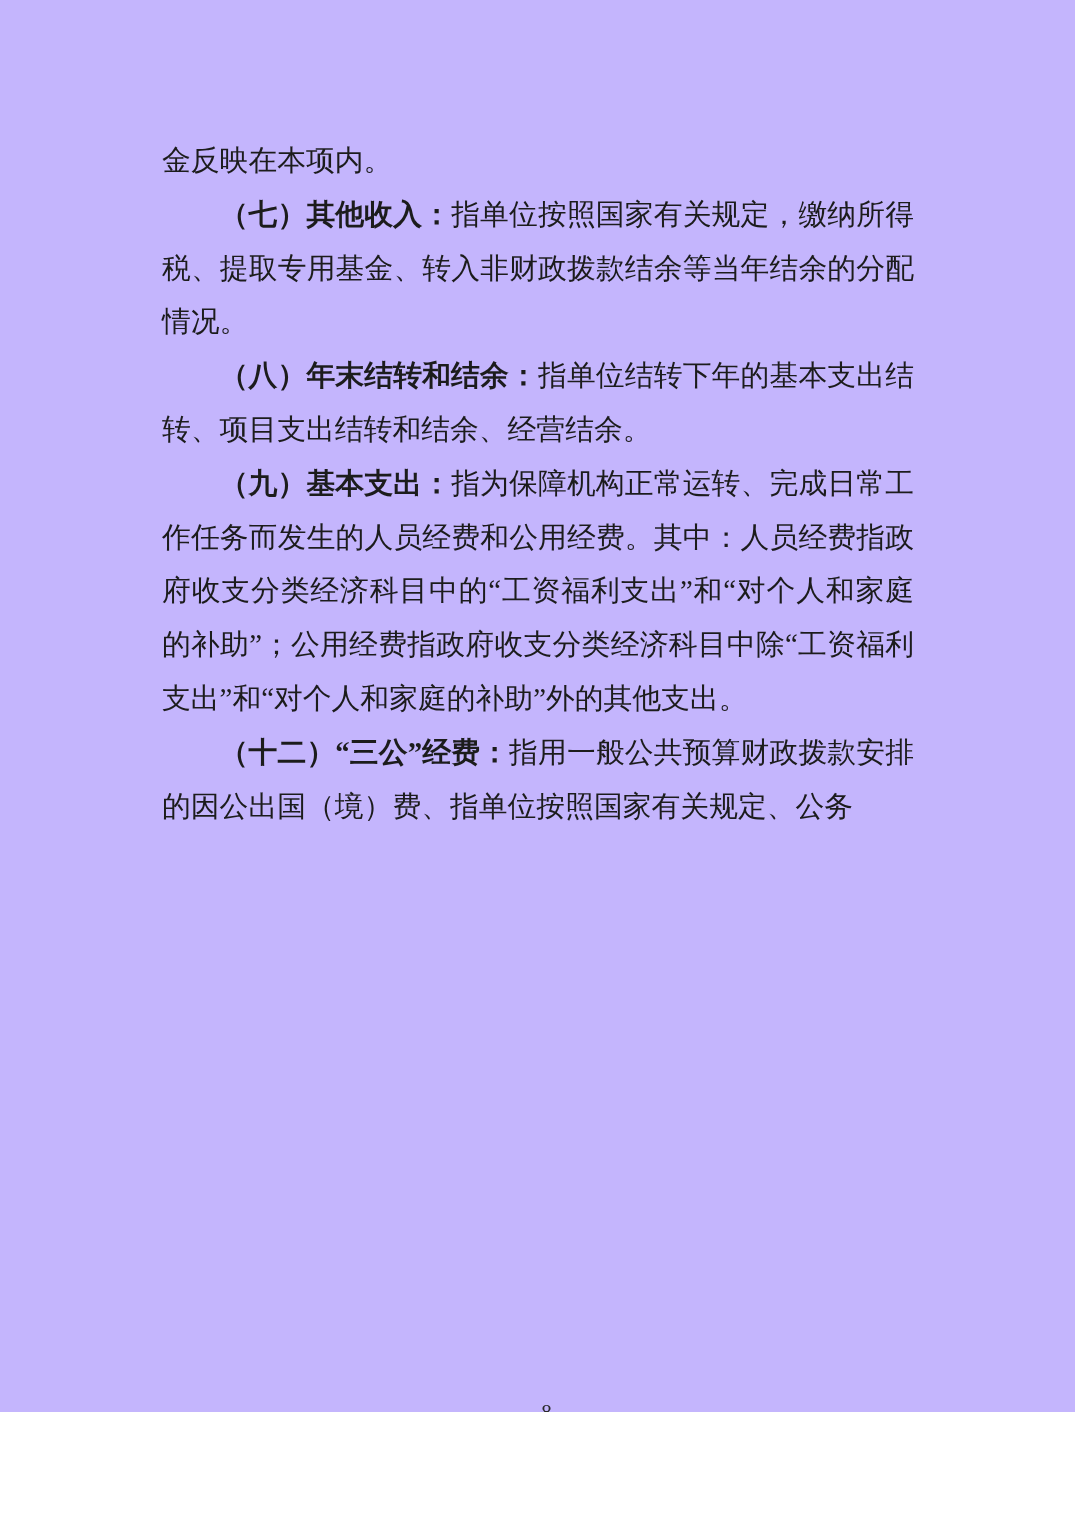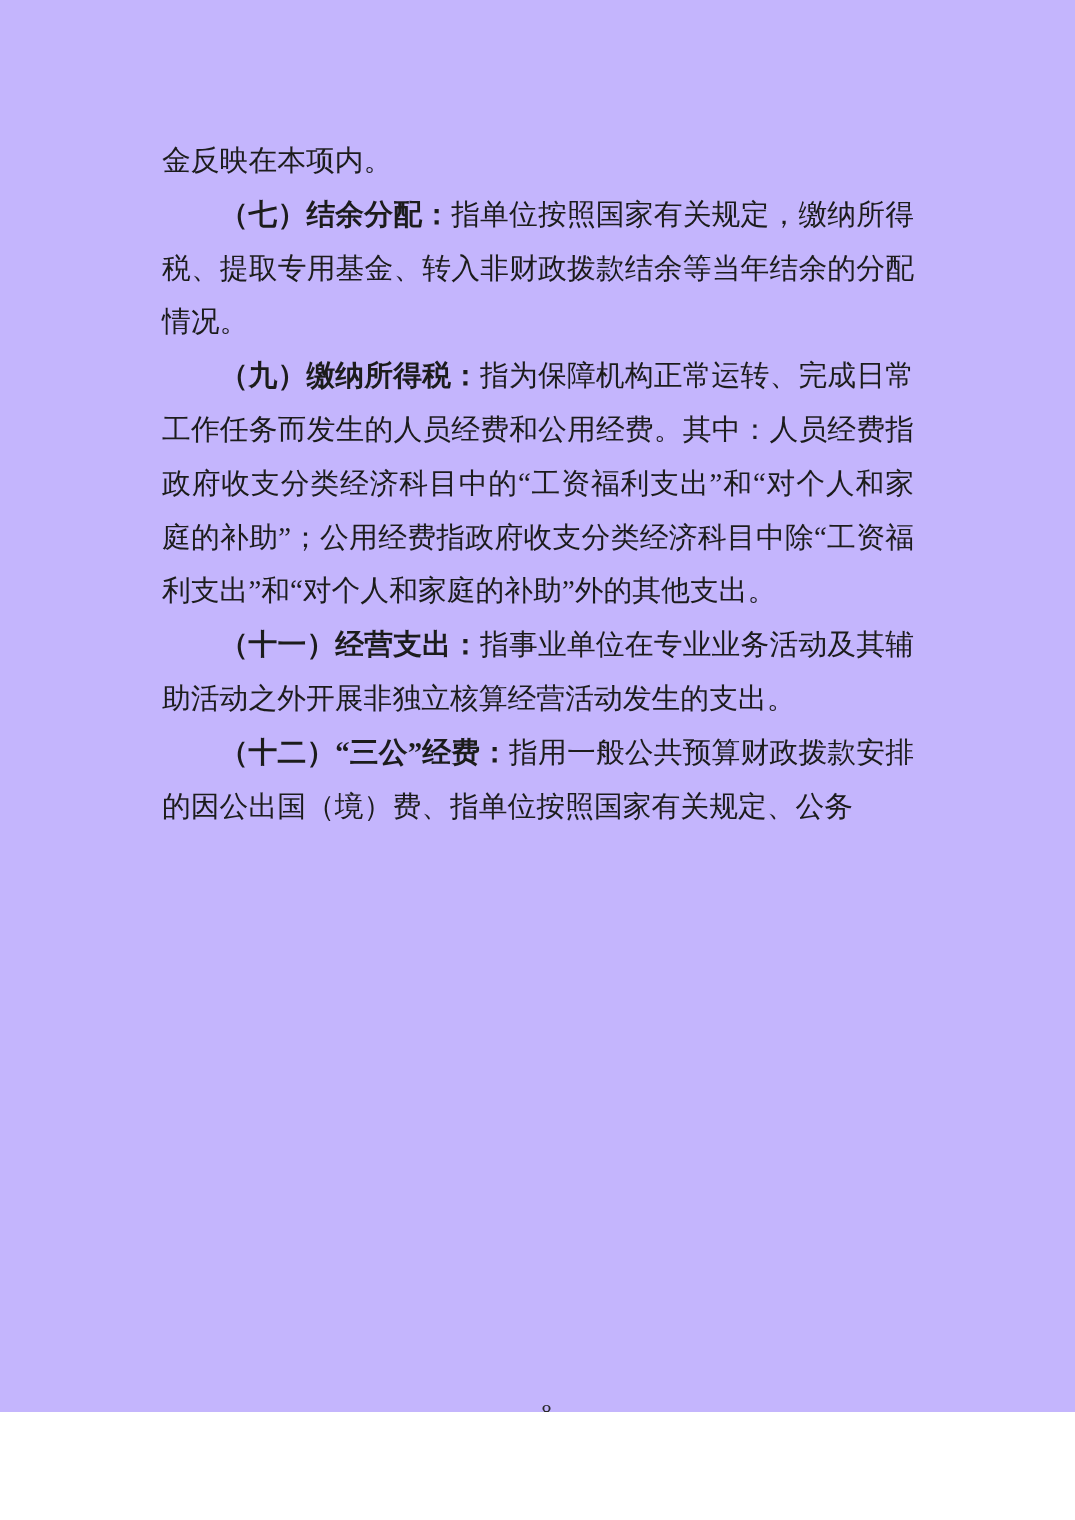--- a/index.html
+++ b/index.html
@@ -57,27 +57,27 @@
 <body>
 
 <div class="page">
 
   <div class="doc-content">
 
     <p class="para continuation"><span class="lead"></span><span>金反映在本项内。</span></p>
 
 
 
-    <p class="para"><span class="lead">（七）结余分配：</span><span>指单位按照国家有关规定，缴纳所得税、提取专用基金、转入非财政拨款结余等当年结余的分配情况。</span></p>
+    <p class="para"><span class="lead">（七）其他收入：</span><span>指单位按照国家有关规定，缴纳所得税、提取专用基金、转入非财政拨款结余等当年结余的分配情况。</span></p>
+
+    <p class="para"><span class="lead">（八）年末结转和结余：</span><span>指单位结转下年的基本支出结转、项目支出结转和结余、经营结余。</span></p>
+
+    <p class="para"><span class="lead">（九）基本支出：</span><span>指为保障机构正常运转、完成日常工作任务而发生的人员经费和公用经费。其中：人员经费指政府收支分类经济科目中的“工资福利支出”和“对个人和家庭的补助”；公用经费指政府收支分类经济科目中除“工资福利支出”和“对个人和家庭的补助”外的其他支出。</span></p>
 
 
-    <p class="para"><span class="lead">（九）缴纳所得税：</span><span>指为保障机构正常运转、完成日常工作任务而发生的人员经费和公用经费。其中：人员经费指政府收支分类经济科目中的“工资福利支出”和“对个人和家庭的补助”；公用经费指政府收支分类经济科目中除“工资福利支出”和“对个人和家庭的补助”外的其他支出。</span></p>
-
-
-    <p class="para"><span class="lead">（十一）经营支出：</span><span>指事业单位在专业业务活动及其辅助活动之外开展非独立核算经营活动发生的支出。</span></p>
 
     <p class="para"><span class="lead">（十二）“三公”经费：</span><span>指用一般公共预算财政拨款安排的因公出国（境）费、指单位按照国家有关规定、公务</span></p>
 
   </div>
 
   <div class="page-footer">– 8 –</div>
 
 </div>
 
 </body></html>

